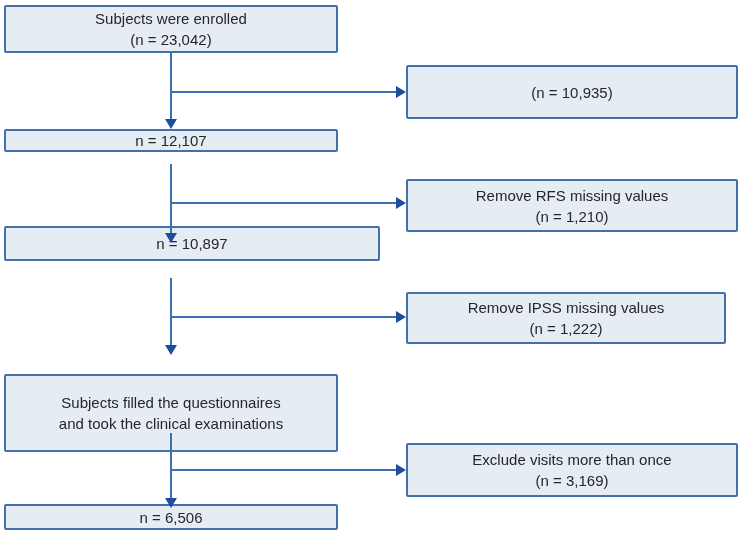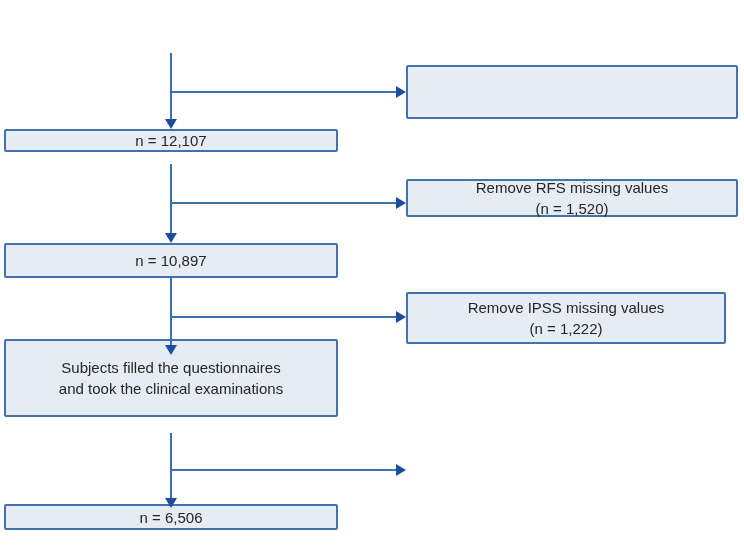--- a/index.html
+++ b/index.html
@@ -57,65 +57,78 @@
     border-top: 6px solid transparent;
     border-bottom: 6px solid transparent;
     border-left: 10px solid #1e4d9e;
   }
 </style>
 </head>
 <body>
 
 <div class="stage">
 
+  <div class="box" style="left:4px; top:5px; width:334px; height:48px">
+    <div class="txt">
+      <div>Subjects were enrolled</div>
+      <div>(n = 23,042)</div>
+    </div>
+  </div>
 
   <div class="box" style="left:4px; top:129px; width:334px; height:23px">
     <div class="txt">
       <div>n = 12,107</div>
     </div>
   </div>
 
-  <div class="box" style="left:4px; top:243px; width:334px; height:35px">
+  <div class="box" style="left:4px; top:226px; width:376px; height:35px">
     <div class="txt">
       <div>n = 10,897</div>
     </div>
   </div>
 
-  <div class="box" style="left:4px; top:339px; width:334px; height:78px">
+  <div class="box" style="left:4px; top:374px; width:334px; height:78px">
     <div class="txt">
       <div>Subjects filled the questionnaires</div>
       <div>and took the clinical examinations</div>
     </div>
   </div>
 
   <div class="box" style="left:4px; top:504px; width:334px; height:26px">
     <div class="txt">
       <div>n = 6,506</div>
     </div>
   </div>
 
   <div class="box" style="left:406px; top:65px; width:332px; height:54px">
     <div class="txt">
+      <div>(n = 10,935)</div>
     </div>
   </div>
 
-  <div class="box" style="left:406px; top:179px; width:332px; height:38px">
+  <div class="box" style="left:406px; top:179px; width:332px; height:53px">
     <div class="txt">
       <div>Remove RFS missing values</div>
-      <div>(n = 1,520)</div>
+      <div>(n = 1,210)</div>
     </div>
   </div>
 
   <div class="box" style="left:406px; top:292px; width:320px; height:52px">
     <div class="txt">
       <div>Remove IPSS missing values</div>
       <div>(n = 1,222)</div>
     </div>
   </div>
 
+  <div class="box" style="left:406px; top:443px; width:332px; height:54px">
+    <div class="txt">
+      <div>Exclude visits more than once</div>
+      <div>(n = 3,169)</div>
+    </div>
+  </div>
 
   <div class="vline" style="left:170px; top:53px; height:67px"></div>
   <div class="arrow-down" style="left:165px; top:119px"></div>
   <div class="hline" style="left:170px; top:91px; width:227px"></div>
   <div class="arrow-right" style="left:396px; top:86px"></div>
 
   <div class="vline" style="left:170px; top:164px; height:70px"></div>
   <div class="arrow-down" style="left:165px; top:233px"></div>
   <div class="hline" style="left:170px; top:202px; width:227px"></div>
   <div class="arrow-right" style="left:396px; top:197px"></div>

